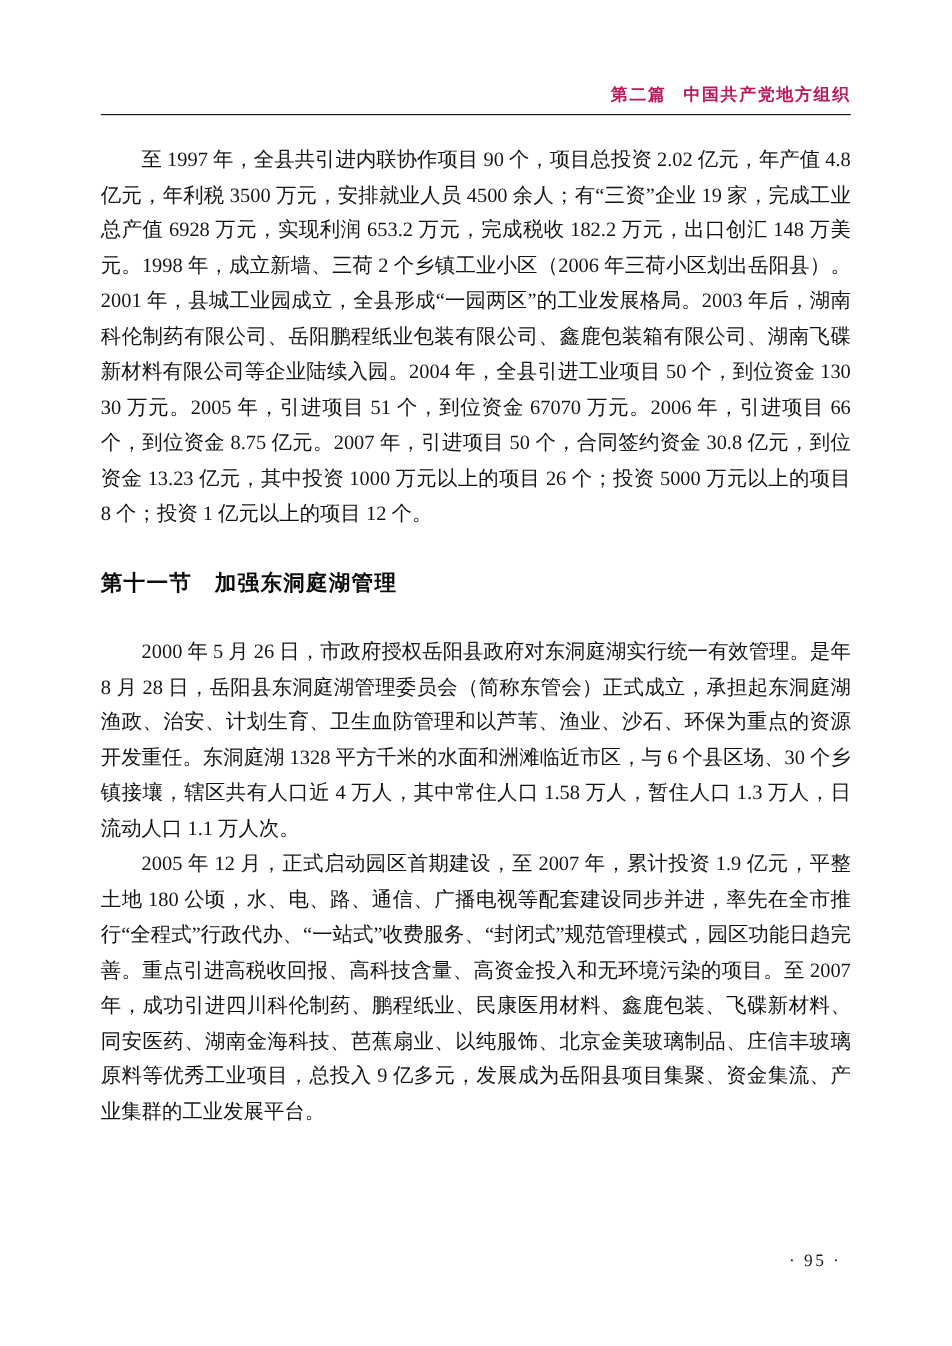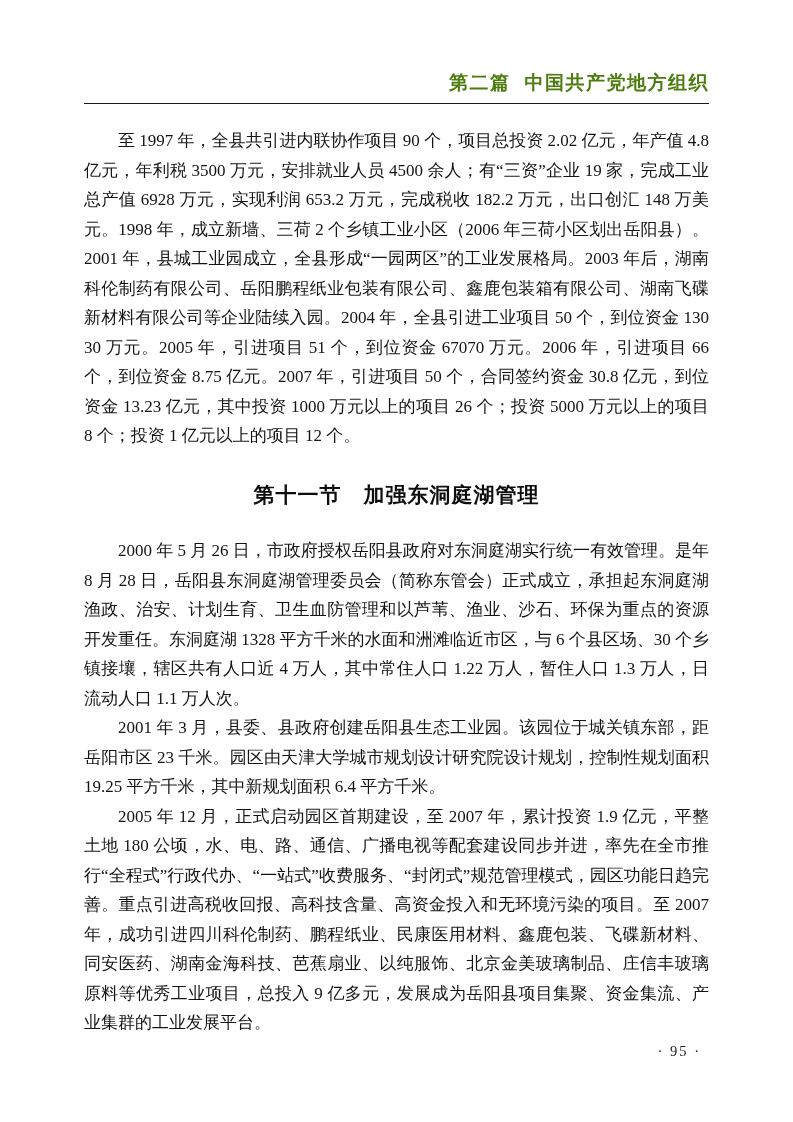--- a/index.html
+++ b/index.html
@@ -19,48 +19,47 @@
     font-family: "Liberation Serif", "DejaVu Serif", serif;
     overflow: hidden;
   }
   .page-header {
     margin-bottom: 22px;
   }
   .running-head {
     text-align: right;
     font-family: "Liberation Sans", "DejaVu Sans", sans-serif;
     font-weight: bold;
-    font-size: 19px;
+    font-size: 14px;
     letter-spacing: 1.5px;
     padding-bottom: 7px;
-    color: #4d7c0f;
+    color: #be185d;
   }
   .running-head .chapter {
     margin-right: 14px;
   }
   .header-rule {
     border-bottom: 1.6px solid #1a1a1a;
     height: 0;
   }
   .page-body {
     font-size: 17px;
     line-height: 29.5px;
     text-align: justify;
   }
   .para {
     margin: 0;
     text-indent: 2em;
     word-break: break-all;
   }
   .section-heading {
     margin: 29px 0 27px 0;
-    text-align: center;
     font-family: "Liberation Sans", "DejaVu Sans", sans-serif;
     font-weight: bold;
-    font-size: 21px;
+    font-size: 18px;
     letter-spacing: 1px;
     color: #0d0d0d;
   }
   .page-footer {
     position: absolute;
     right: 92px;
     bottom: 62px;
     font-size: 14.5px;
     letter-spacing: 2px;
     color: #1a1a1a;
@@ -78,24 +77,23 @@
     </div>
     <div class="header-rule"></div>
   </header>
 
   <main class="page-body">
 
     <p class="para">至 1997 年，全县共引进内联协作项目 90 个，项目总投资 2.02 亿元，年产值 4.8 亿元，年利税 3500 万元，安排就业人员 4500 余人；有“三资”企业 19 家，完成工业总产值 6928 万元，实现利润 653.2 万元，完成税收 182.2 万元，出口创汇 148 万美元。1998 年，成立新墙、三荷 2 个乡镇工业小区（2006 年三荷小区划出岳阳县）。2001 年，县城工业园成立，全县形成“一园两区”的工业发展格局。2003 年后，湖南科伦制药有限公司、岳阳鹏程纸业包装有限公司、鑫鹿包装箱有限公司、湖南飞碟新材料有限公司等企业陆续入园。2004 年，全县引进工业项目 50 个，到位资金 13030 万元。2005 年，引进项目 51 个，到位资金 67070 万元。2006 年，引进项目 66 个，到位资金 8.75 亿元。2007 年，引进项目 50 个，合同签约资金 30.8 亿元，到位资金 13.23 亿元，其中投资 1000 万元以上的项目 26 个；投资 5000 万元以上的项目 8 个；投资 1 亿元以上的项目 12 个。</p>
 
     <h2 class="section-heading">第十一节　加强东洞庭湖管理</h2>
 
-    <p class="para">2000 年 5 月 26 日，市政府授权岳阳县政府对东洞庭湖实行统一有效管理。是年 8 月 28 日，岳阳县东洞庭湖管理委员会（简称东管会）正式成立，承担起东洞庭湖渔政、治安、计划生育、卫生血防管理和以芦苇、渔业、沙石、环保为重点的资源开发重任。东洞庭湖 1328 平方千米的水面和洲滩临近市区，与 6 个县区场、30 个乡镇接壤，辖区共有人口近 4 万人，其中常住人口 1.22 万人，暂住人口 1.3 万人，日流动人口 1.1 万人次。</p>
+    <p class="para">2000 年 5 月 26 日，市政府授权岳阳县政府对东洞庭湖实行统一有效管理。是年 8 月 28 日，岳阳县东洞庭湖管理委员会（简称东管会）正式成立，承担起东洞庭湖渔政、治安、计划生育、卫生血防管理和以芦苇、渔业、沙石、环保为重点的资源开发重任。东洞庭湖 1328 平方千米的水面和洲滩临近市区，与 6 个县区场、30 个乡镇接壤，辖区共有人口近 4 万人，其中常住人口 1.58 万人，暂住人口 1.3 万人，日流动人口 1.1 万人次。</p>
 
 
-    <p class="para">2001 年 3 月，县委、县政府创建岳阳县生态工业园。该园位于城关镇东部，距岳阳市区 23 千米。园区由天津大学城市规划设计研究院设计规划，控制性规划面积 19.25 平方千米，其中新规划面积 6.4 平方千米。</p>
     <p class="para">2005 年 12 月，正式启动园区首期建设，至 2007 年，累计投资 1.9 亿元，平整土地 180 公顷，水、电、路、通信、广播电视等配套建设同步并进，率先在全市推行“全程式”行政代办、“一站式”收费服务、“封闭式”规范管理模式，园区功能日趋完善。重点引进高税收回报、高科技含量、高资金投入和无环境污染的项目。至 2007 年，成功引进四川科伦制药、鹏程纸业、民康医用材料、鑫鹿包装、飞碟新材料、同安医药、湖南金海科技、芭蕉扇业、以纯服饰、北京金美玻璃制品、庄信丰玻璃原料等优秀工业项目，总投入 9 亿多元，发展成为岳阳县项目集聚、资金集流、产业集群的工业发展平台。</p>
 
   </main>
 
   <footer class="page-footer">
     <span>· 95 ·</span>
   </footer>
 
 </div>
 

